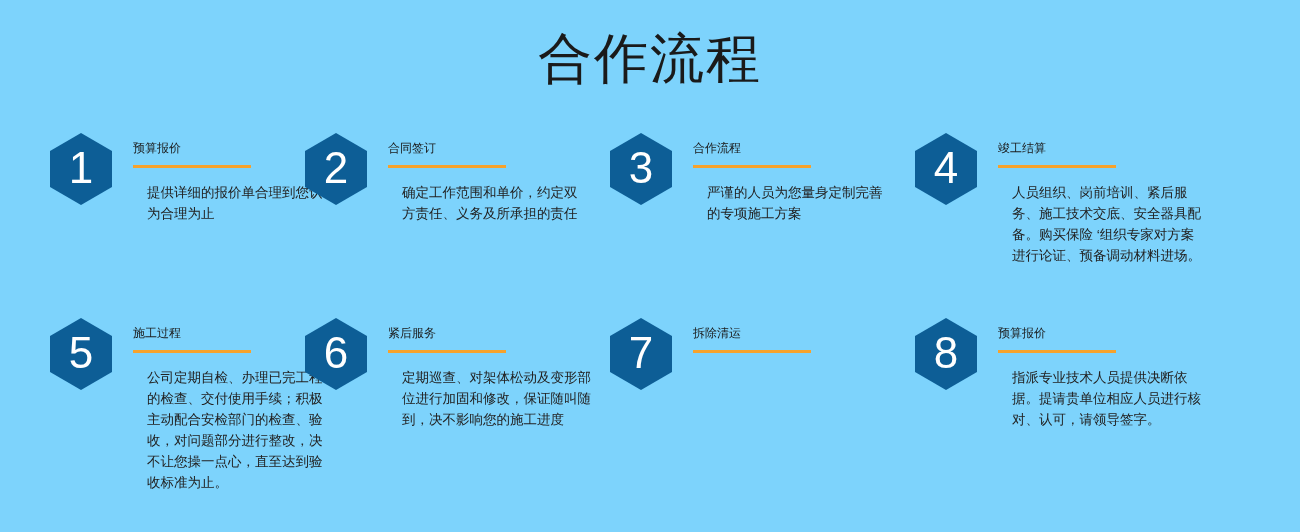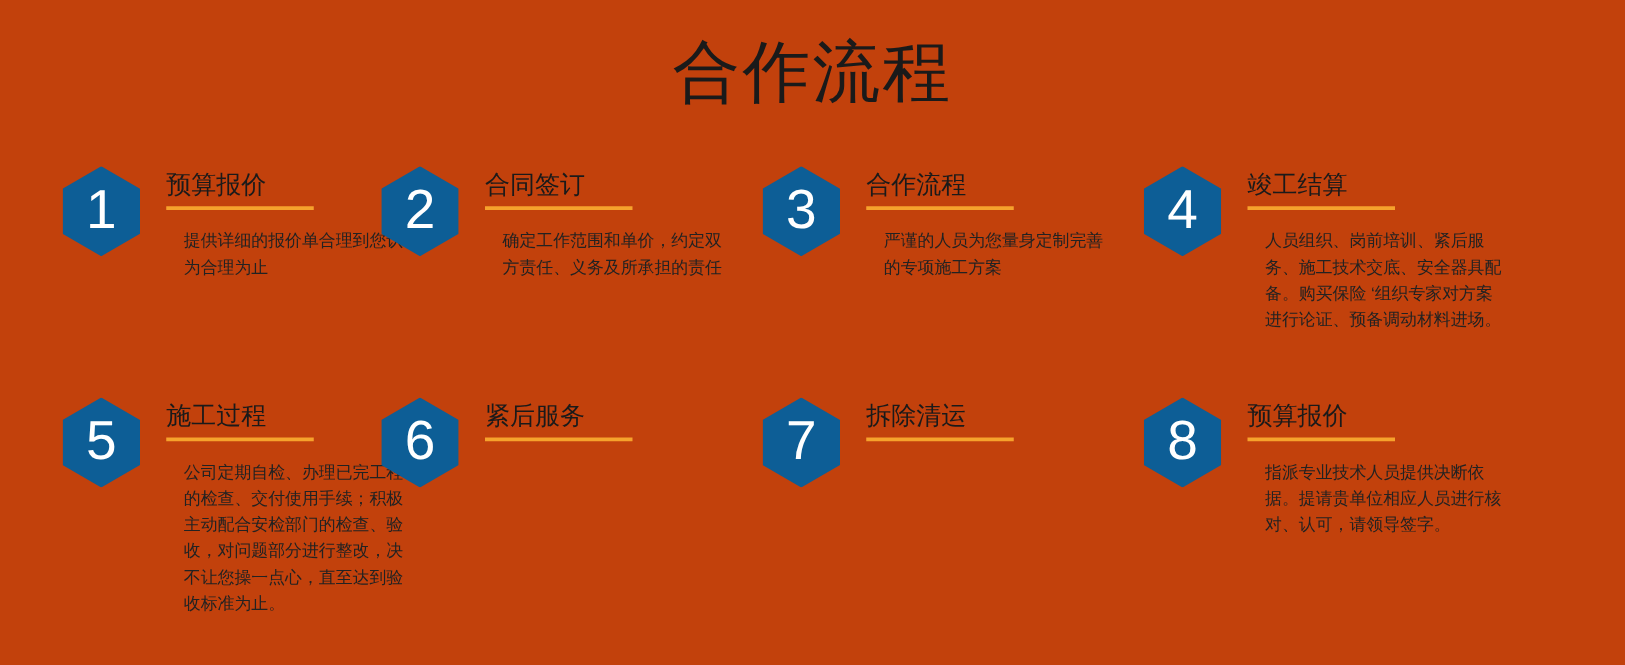--- a/index.html
+++ b/index.html
@@ -11,21 +11,21 @@
     height: 532px;
     background: #ffffff;
     font-family: "Liberation Sans", "DejaVu Sans", sans-serif;
     overflow: hidden;
   }
 
   .page {
     position: relative;
     width: 1300px;
     height: 532px;
-    background: #c2410c;
+    background: #7dd3fc;
   }
 
   
   .title {
     position: absolute;
     top: 26px;
     left: 0;
     width: 1300px;
     text-align: center;
     font-size: 54px;
@@ -83,21 +83,21 @@
   }
 
   
   .step-text {
     flex: 1 1 auto;
     padding-left: 21px;
     padding-top: 8px;
     min-width: 0;
   }
   .step-title {
-    font-size: 20px;
+    font-size: 12px;
     line-height: 20px;
     color: #1a1a1a;
     font-weight: 400;
     margin: 0 0 7px 0;
     white-space: nowrap;
   }
   .step-rule {
     width: 118px;
     height: 3px;
     background: #f6a22c;
@@ -183,20 +183,21 @@
         </div>
       </div>
 
       <div class="step w-wide">
         <div class="hex">
           <span class="hex-num">6</span>
         </div>
         <div class="step-text">
           <div class="step-title">紧后服务</div>
           <div class="step-rule"></div>
+          <div class="step-desc">定期巡查、对架体松动及变形部位进行加固和修改，保证随叫随到，决不影响您的施工进度</div>
         </div>
       </div>
 
       <div class="step w-wide">
         <div class="hex">
           <span class="hex-num">7</span>
         </div>
         <div class="step-text">
           <div class="step-title">拆除清运</div>
           <div class="step-rule"></div>

